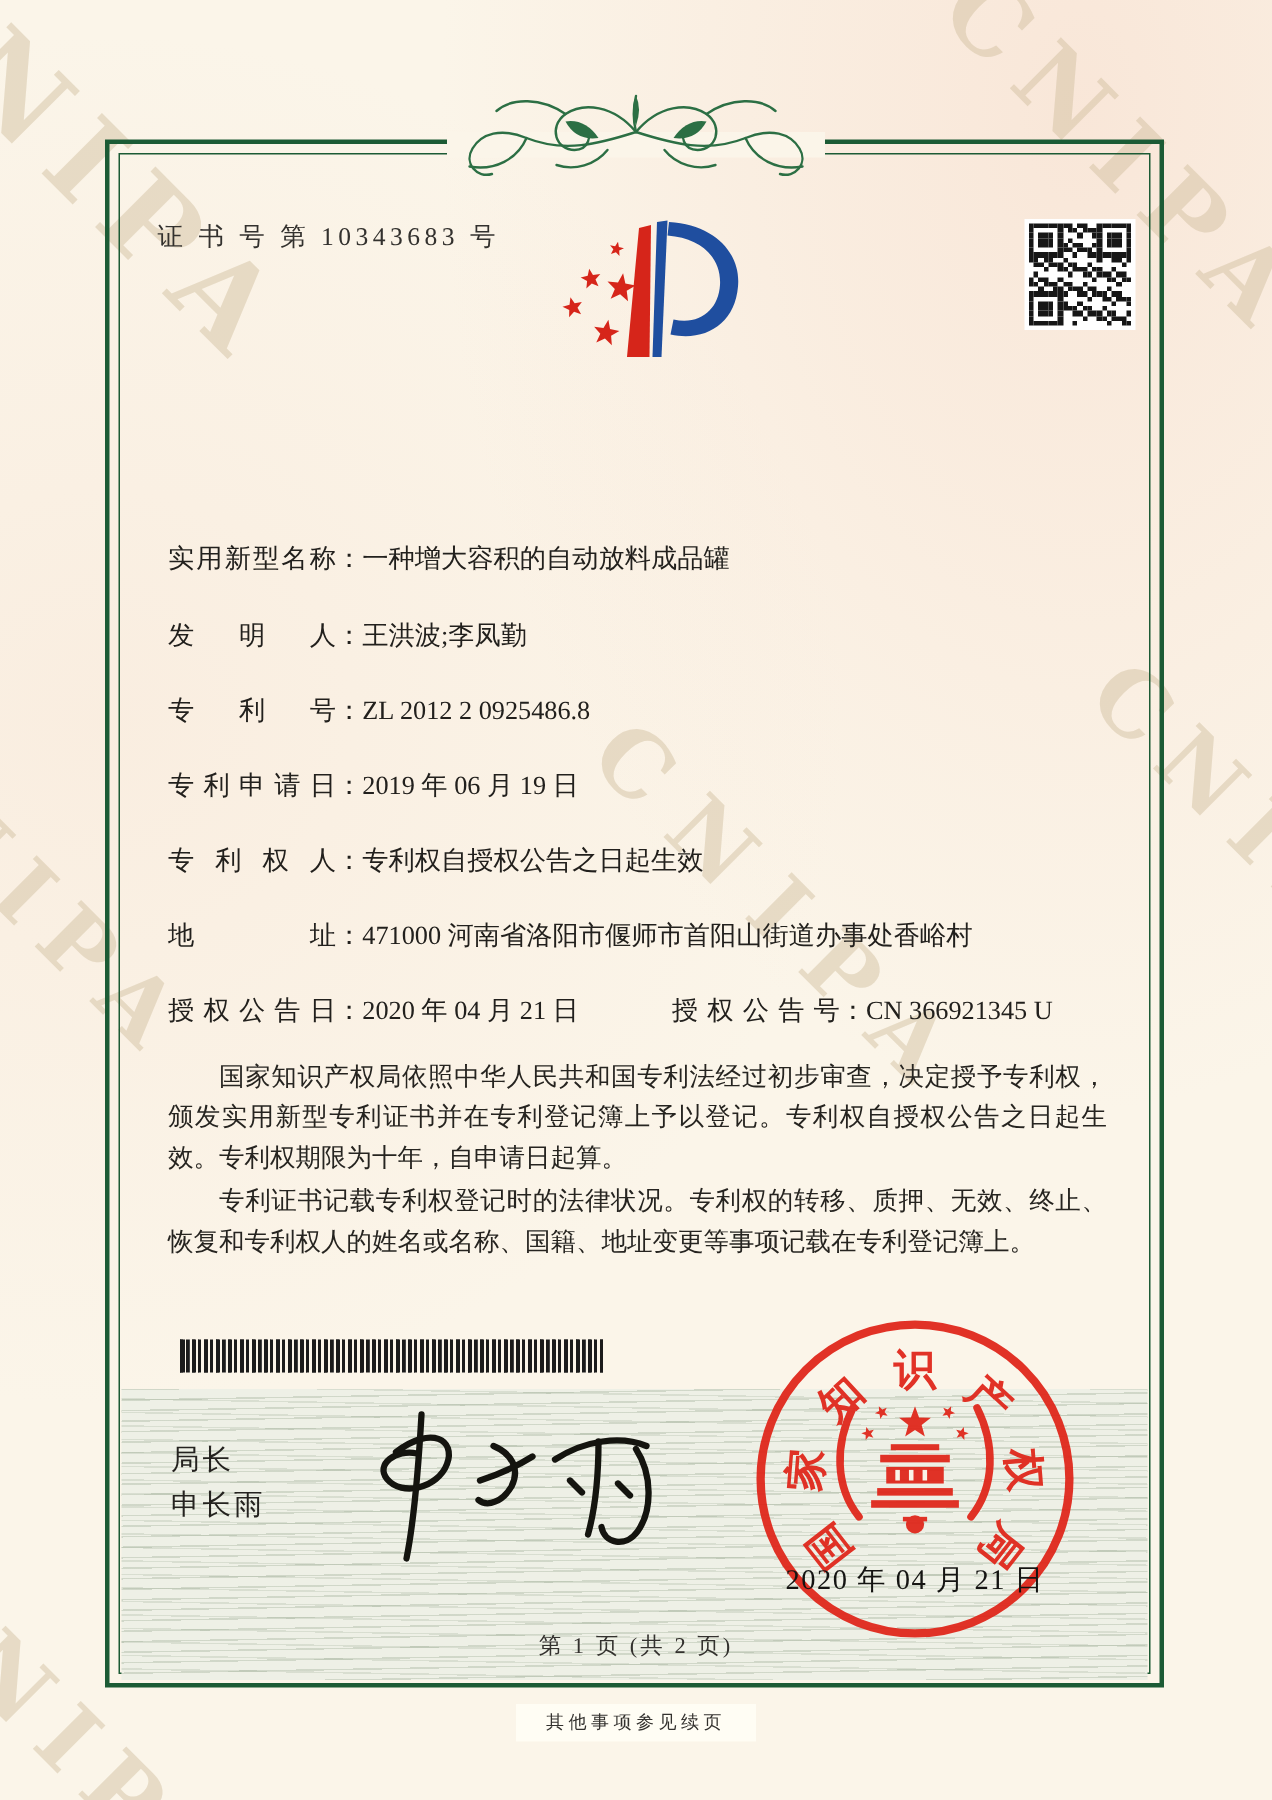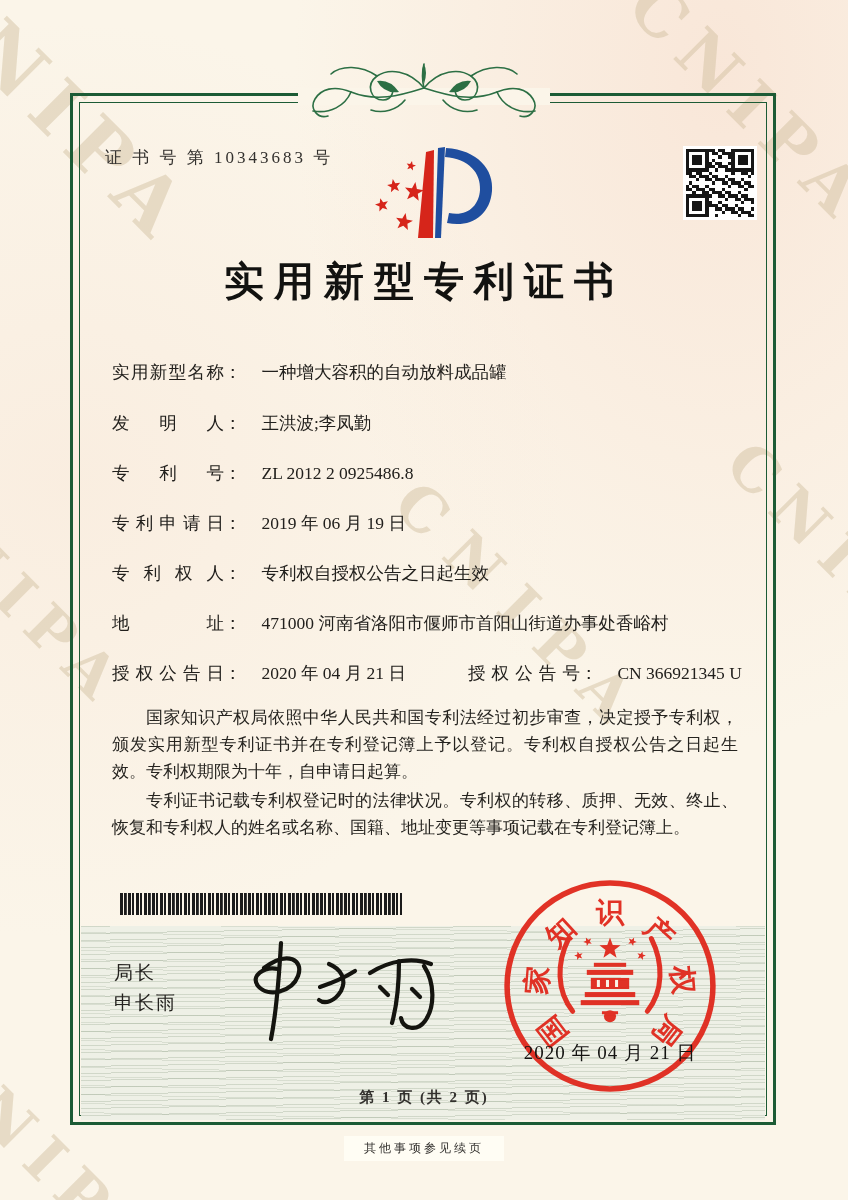--- a/index.html
+++ b/index.html
@@ -41,42 +41,42 @@
     display:grid; grid-template-columns:repeat(21,1fr); grid-template-rows:repeat(21,1fr);
     background:#fff; padding:3px;}
   .qr i{display:block;}
   .qr i.on{background:#161616;}
   .doc-title{position:absolute; left:0; right:0; top:254px; text-align:center; z-index:2;
     font-size:40px; font-weight:700; letter-spacing:10px; color:#121210;}
   .field-row{position:absolute; left:112px; width:630px; z-index:2; font-size:17.5px;
     color:#22201d; white-space:nowrap;}
   .flabel{color:#22201d;}
   .jbox{display:inline-flex; width:112px; justify-content:space-between;}
-  .fvalue{margin-left:20px;}
+  .fvalue{margin-left:0;}
   .fvalue.fixed{display:inline-block; width:202px;}
   .paras{position:absolute; left:112px; top:704px; width:626px; z-index:2;
     font-size:17px; line-height:27px; color:#262420; text-align:justify;}
   .paras p{text-indent:2em; margin-bottom:2px;}
   .barcode{position:absolute; left:120px; top:893px; width:282px; height:22px; z-index:2;
     background-image:
       repeating-linear-gradient(90deg,#1b1b1b 0 2px, transparent 2px 4px),
       repeating-linear-gradient(90deg,#1b1b1b 0 3px, transparent 3px 8px),
       repeating-linear-gradient(90deg,#444 0 1px, transparent 1px 6px);}
   .director{position:absolute; left:114px; top:960px; z-index:2; font-size:19px;
     letter-spacing:2px; color:#24221f;}
   .director div{margin-bottom:4px;}
   .signature{position:absolute; left:228px; top:938px; width:212px; height:106px; z-index:3;}
   .seal{position:absolute; left:498px; top:874px; width:224px; height:224px; z-index:3;
     opacity:.93;}
   .seal text{font-family:"Liberation Serif","DejaVu Serif",serif; font-weight:700;
     font-size:28px; fill:var(--seal-red);}
   .seal-date{position:absolute; left:498px; top:1040px; width:224px; text-align:center;
     z-index:4; font-size:19px; letter-spacing:1px; color:#141412;}
   .page-no{position:absolute; left:0; right:0; top:1088px; text-align:center; z-index:2;
-    font-size:15px; letter-spacing:2px; color:#33312e;font-weight:bold;}
+    font-size:15px; letter-spacing:2px; color:#33312e;}
   .footer-note{position:absolute; left:0; right:0; top:1136px; text-align:center; z-index:2;}
   .footer-note span{display:inline-block; background:#fffdf4; padding:4px 20px;
     font-size:12px; letter-spacing:3px; color:#33312e;}
 </style>
 </head>
 <body>
 
 <div class="page">
 
   <div class="wm" style="left:-38px;top:-52px;font-size:78px;">CNIPA</div>
@@ -570,21 +570,20 @@
       <i></i>
       <i></i>
       <i></i>
       <i class="on"></i>
       <i></i>
       <i></i>
       <i class="on"></i>
       <i class="on"></i>
     </div>
 
-  <div class="doc-title">实用新型专利证书</div>
 
   <div class="field-row" style="top:360px">
     <span class="flabel"><span class="jbox">
           <span>实</span>
           <span>用</span>
           <span>新</span>
           <span>型</span>
           <span>名</span>
           <span>称</span>
         </span>：</span><span class="fvalue">一种增大容积的自动放料成品罐</span>

